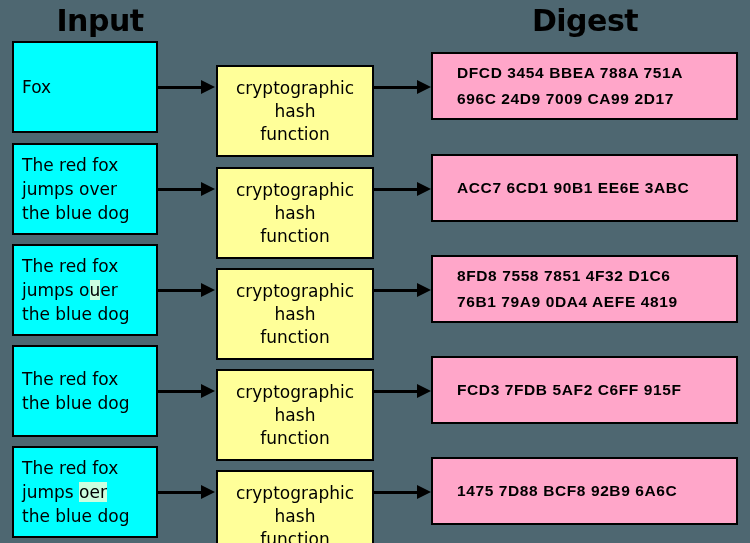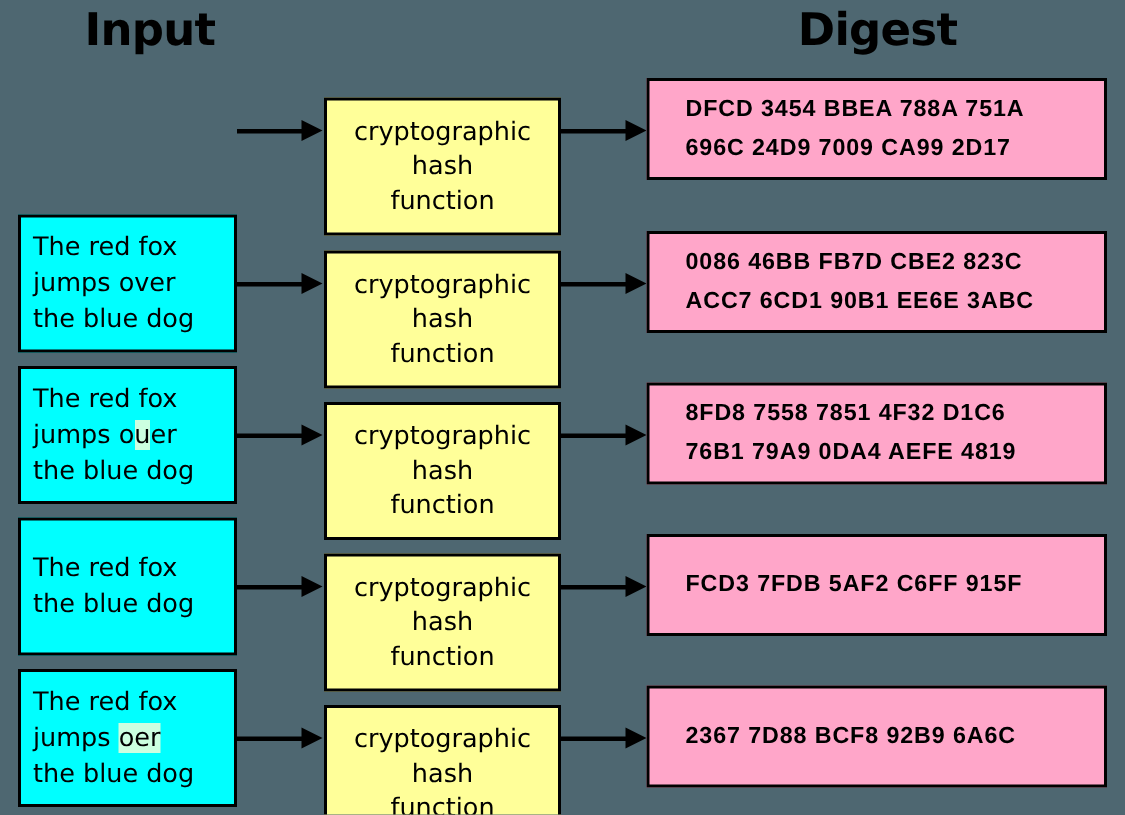--- a/index.html
+++ b/index.html
@@ -131,20 +131,23 @@
 <body>
 
 <div id="diagram">
 
   <div class="col-title" id="title-input">Input</div>
 
   <div class="col-title" id="title-digest">Digest</div>
 
   <div id="rows-container">
       <div class="row" style="top: 41px;">
+        <div class="box input-box single">
+          <div class="input-line"><span>Fox</span></div>
+        </div>
         <div class="arrow arrow-1"></div>
         <div class="box fn-box">
           <div class="fn-line">cryptographic</div>
           <div class="fn-line">hash</div>
           <div class="fn-line">function</div>
         </div>
         <div class="arrow arrow-2"></div>
         <div class="box digest-box">
           <div class="digest-line">DFCD 3454 BBEA 788A 751A</div>
           <div class="digest-line">696C 24D9 7009 CA99 2D17</div>
@@ -157,21 +160,20 @@
           <div class="input-line"><span>the blue dog</span></div>
         </div>
         <div class="arrow arrow-1"></div>
         <div class="box fn-box">
           <div class="fn-line">cryptographic</div>
           <div class="fn-line">hash</div>
           <div class="fn-line">function</div>
         </div>
         <div class="arrow arrow-2"></div>
         <div class="box digest-box">
-          <div class="digest-line">0086 46BB FB7D CBE2 823C</div>
           <div class="digest-line">ACC7 6CD1 90B1 EE6E 3ABC</div>
         </div>
       </div>
       <div class="row" style="top: 244px;">
         <div class="box input-box">
           <div class="input-line"><span>The red fox</span></div>
           <div class="input-line"><span>jumps o</span><span class="hl">u</span><span>er</span></div>
           <div class="input-line"><span>the blue dog</span></div>
         </div>
         <div class="arrow arrow-1"></div>
@@ -209,18 +211,18 @@
           <div class="input-line"><span>the blue dog</span></div>
         </div>
         <div class="arrow arrow-1"></div>
         <div class="box fn-box">
           <div class="fn-line">cryptographic</div>
           <div class="fn-line">hash</div>
           <div class="fn-line">function</div>
         </div>
         <div class="arrow arrow-2"></div>
         <div class="box digest-box">
-          <div class="digest-line">2367 7D88 BCF8 92B9 6A6C</div>
+          <div class="digest-line">1475 7D88 BCF8 92B9 6A6C</div>
         </div>
       </div>
     </div>
 
 </div>
 
 </body></html>

